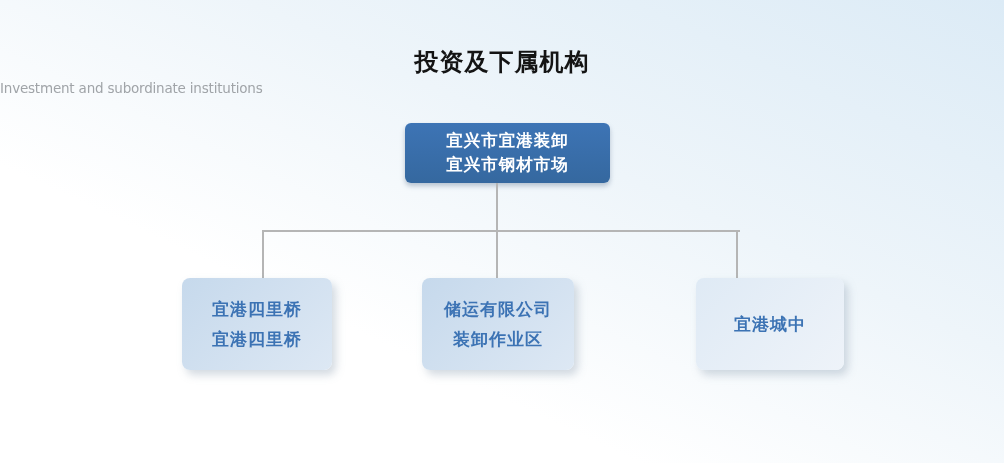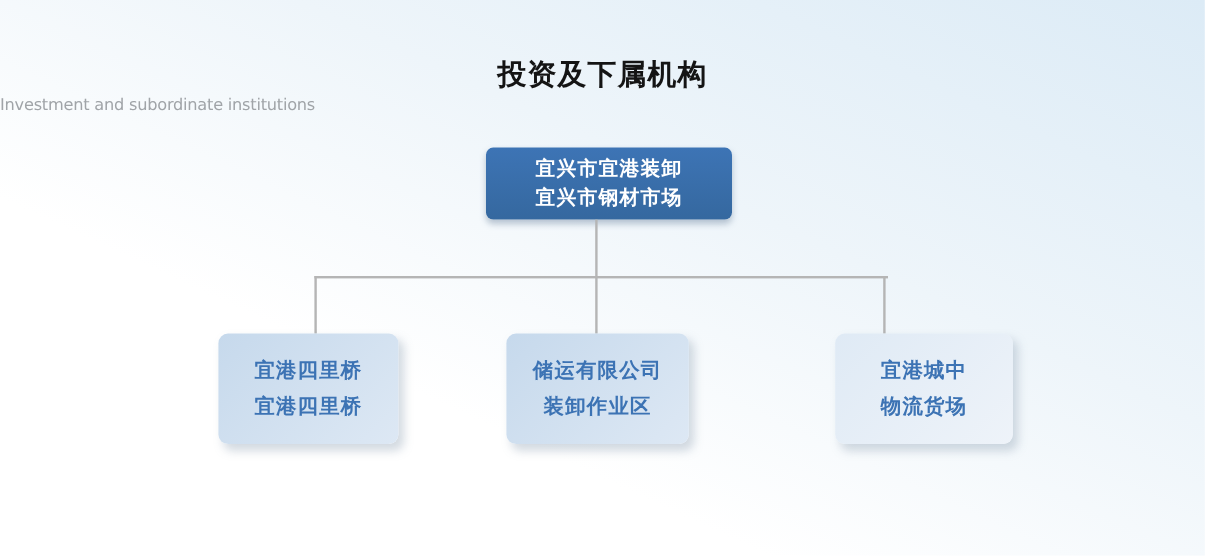--- a/index.html
+++ b/index.html
@@ -113,16 +113,15 @@
     <div>宜港四里桥</div>
   </div>
 
   <div class="node child-node child-2">
     <div>储运有限公司</div>
     <div>装卸作业区</div>
   </div>
 
   <div class="node child-node child-3 light">
     <div>宜港城中</div>
-    <div>物流货场</div>
   </div>
 
 </div>
 
 </body></html>

